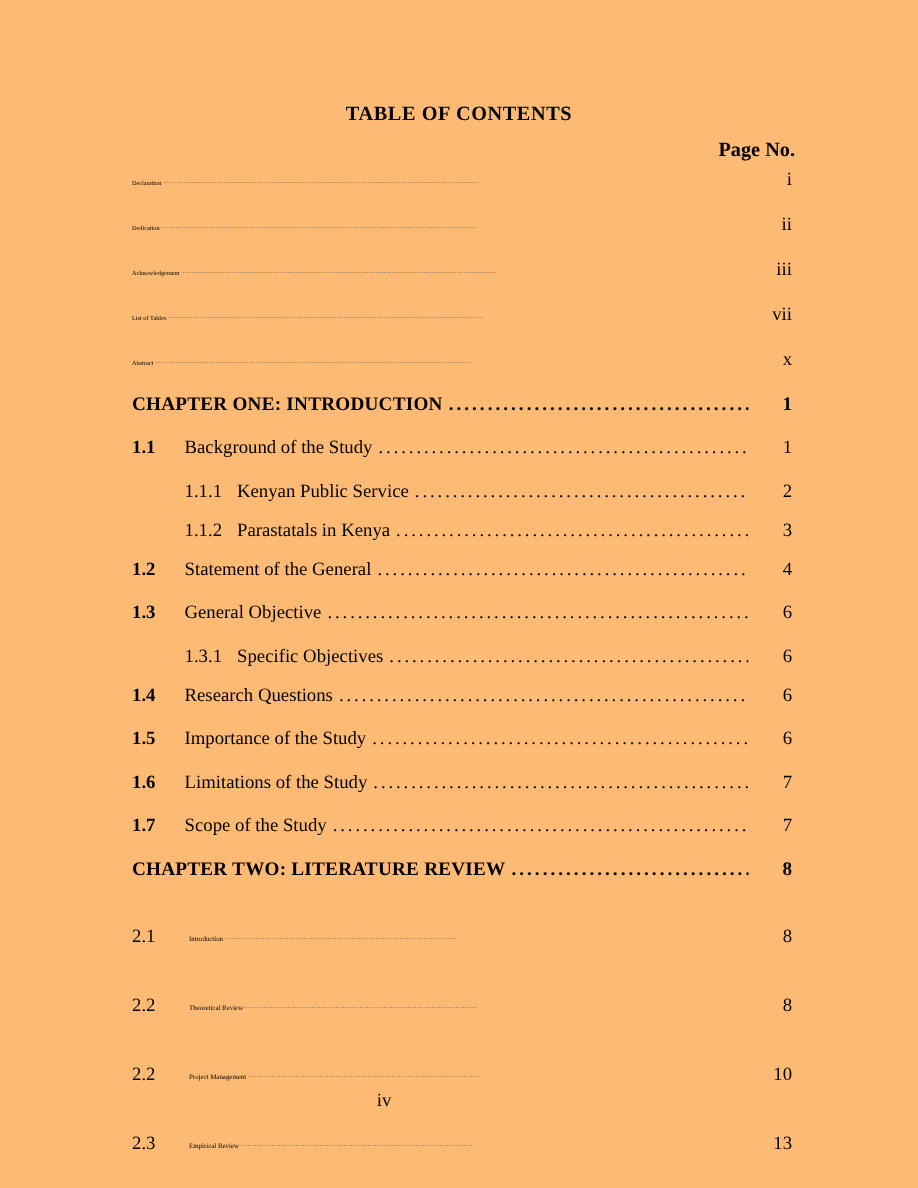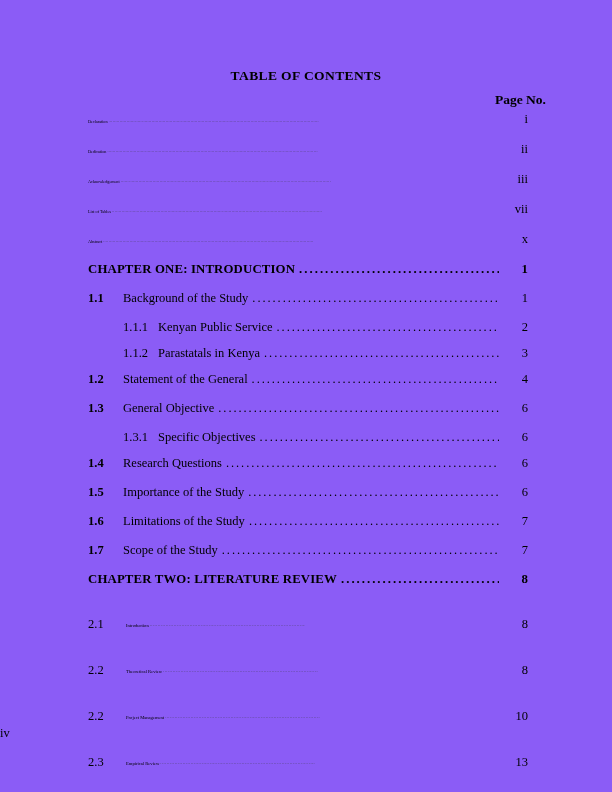--- a/index.html
+++ b/index.html
@@ -12,40 +12,40 @@
     height: 792px;
     position: relative;
     font-family: "Liberation Serif", "DejaVu Serif", serif;
     color: #000000;
     overflow: hidden;
   }
 
   .page {
     position: absolute;
     inset: 0;
-    background: #8b5cf6;
+    background: #fdba74;
   }
 
   
   .doc-title {
     position: absolute;
     top: 68px;
     left: 0;
     width: 612px;
     text-align: center;
     font-size: 13.5px;
     font-weight: bold;
     letter-spacing: 0.4px;
   }
 
   
   .pageno-header {
     position: absolute;
     top: 92px;
-    left: 406px;
+    left: 390px;
     width: 140px;
     text-align: right;
     font-size: 13.5px;
     font-weight: bold;
   }
 
   
   .toc {
     position: absolute;
     top: 112px;
@@ -175,20 +175,21 @@
   .row-small .pg {
     width: 40px;
   }
 
   
   .footer {
     position: absolute;
     top: 726px;
     left: 0;
     width: 512px;
+    text-align: center;
     font-size: 12.5px;
   }
 </style>
 </head>
 <body>
 
 <div class="page">
 
   <div class="doc-title">TABLE OF CONTENTS</div>
 

